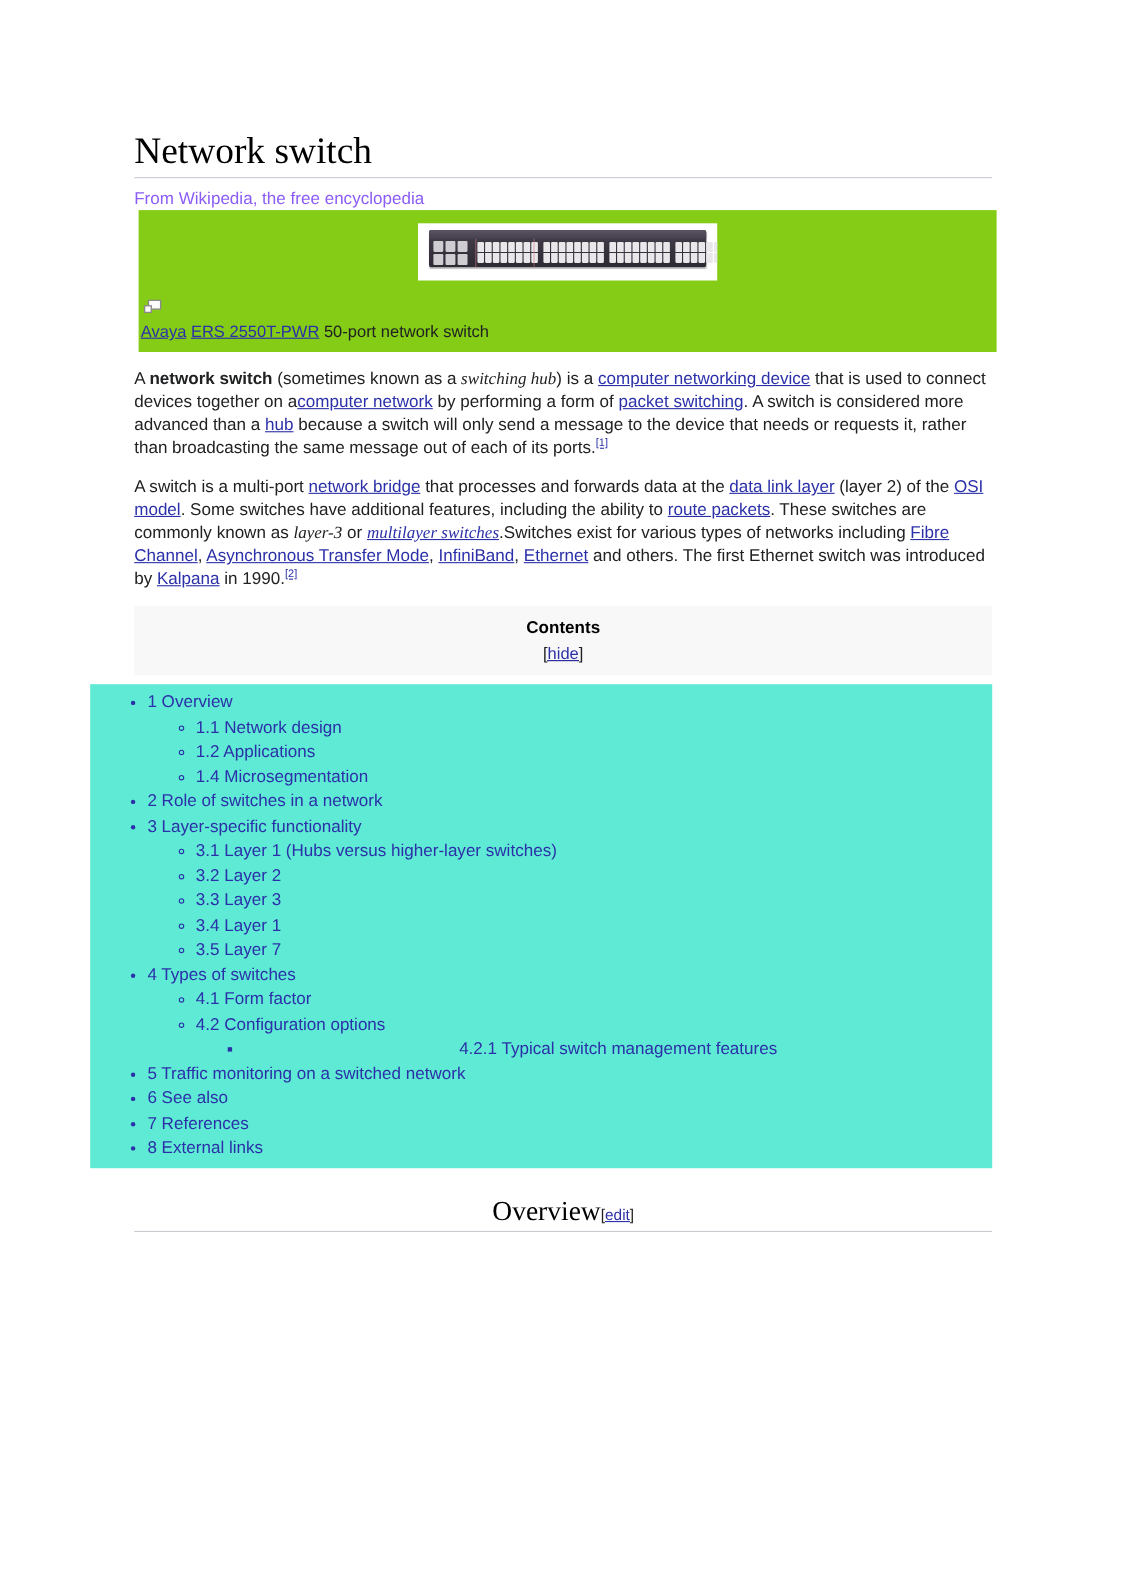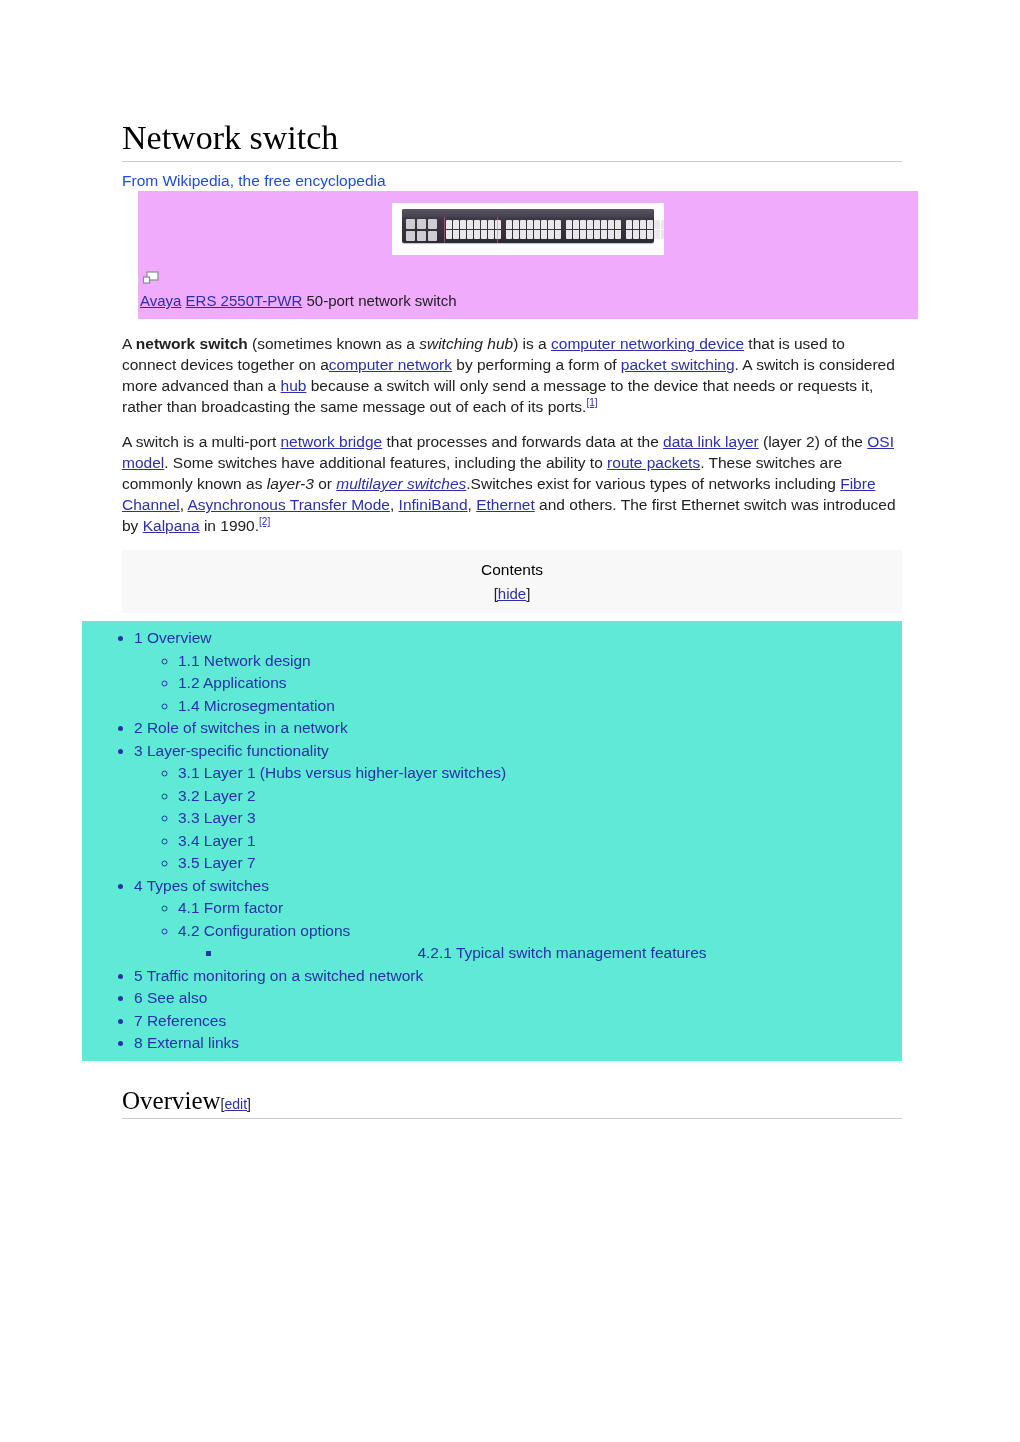--- a/index.html
+++ b/index.html
@@ -42,38 +42,38 @@
     border-top: 1px solid #a7d7f9;
     border-top-color: #c8ccd1;
     margin: 0 0 8px 0;
     height: 0;
   }
 
   
   .tagline {
     font-size: 15.5px;
     line-height: 21px;
-    color: #1d4ed8;
+    color: #8b5cf6;
     margin: 0;
   }
   .hatnote {
     font-size: 15.5px;
     line-height: 21px;
     font-style: italic;
     color: #202122;
     margin: 0 0 12px 0;
   }
 
   
   .thumb {
-    background: #f0abfc;
+    background: #84cc16;
     width: 780px;
     box-sizing: border-box;
     padding: 8px 0 6px 0;
-    margin: 0 0 14px 16px;
+    margin: 0 0 14px 4px;
   }
   .thumb-imgwrap {
     text-align: center;
     padding: 4px 0 2px 0;
   }
   .switch-img {
     display: inline-block;
     width: 272px;
     height: 52px;
     background: #ffffff;
@@ -182,40 +182,40 @@
     color: #202122;
     margin: 0 0 14px 0;
     text-align: left;
   }
   a.link {
     color: #2b30a8;
     text-decoration: underline;
     text-decoration-color: #2b30a8;
   }
   b.term { font-weight: bold; }
-  i.em { font-style: italic; }
+  i.em { font-style: italic; font-family: Liberation Serif, serif; }
   sup.ref {
     font-size: 10px;
     vertical-align: super;
     line-height: 0;
   }
   sup.ref a { color: #2b30a8; text-decoration: underline; }
 
   
   .toc-head {
     background: #f8f8f8;
     width: 780px;
     box-sizing: border-box;
     padding: 10px 0 8px 0;
     text-align: center;
     margin: 10px 0 0 0;
   }
   .toc-title {
     font-size: 15.5px;
-    font-weight: normal;
+    font-weight: bold;
     color: #000;
     line-height: 20px;
   }
   .toc-toggle {
     font-size: 15px;
     color: #202122;
     line-height: 22px;
     margin-top: 3px;
     text-decoration: underline;
   }
@@ -267,20 +267,21 @@
   .section-h {
     font-family: "Liberation Serif", serif;
     font-size: 25px;
     font-weight: normal;
     color: #000;
     margin: 26px 0 0 0;
     padding: 0 0 3px 0;
     border-bottom: 1px solid #c8ccd1;
     width: 780px;
     box-sizing: border-box;
+    text-align: center;
   }
   .edit-bracket {
     font-family: "Liberation Sans", sans-serif;
     font-size: 14px;
     color: #202122;
   }
   .edit-bracket a {
     color: #2b30a8;
     text-decoration: underline;
   }

